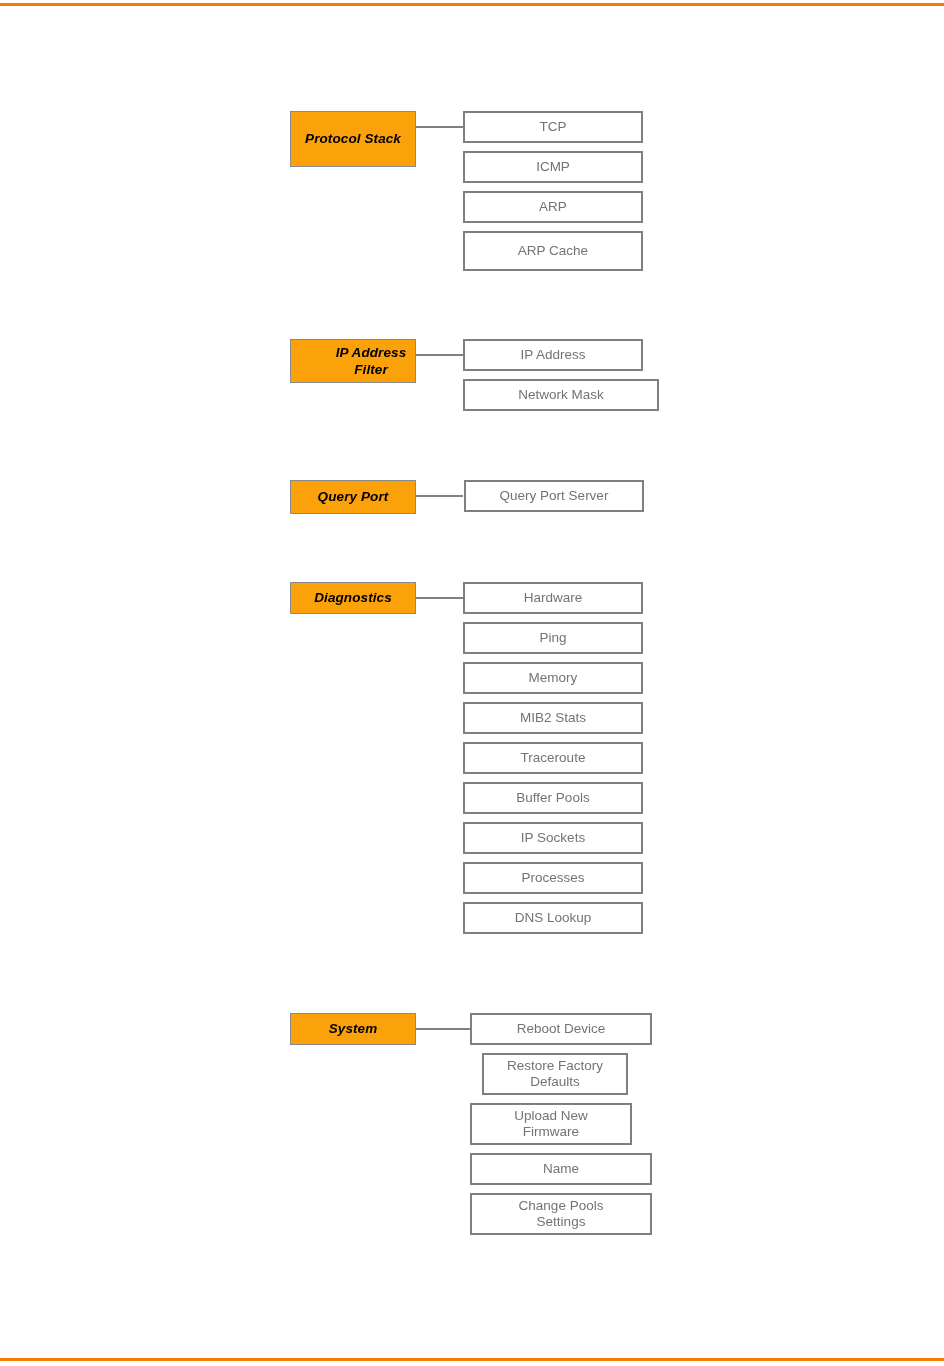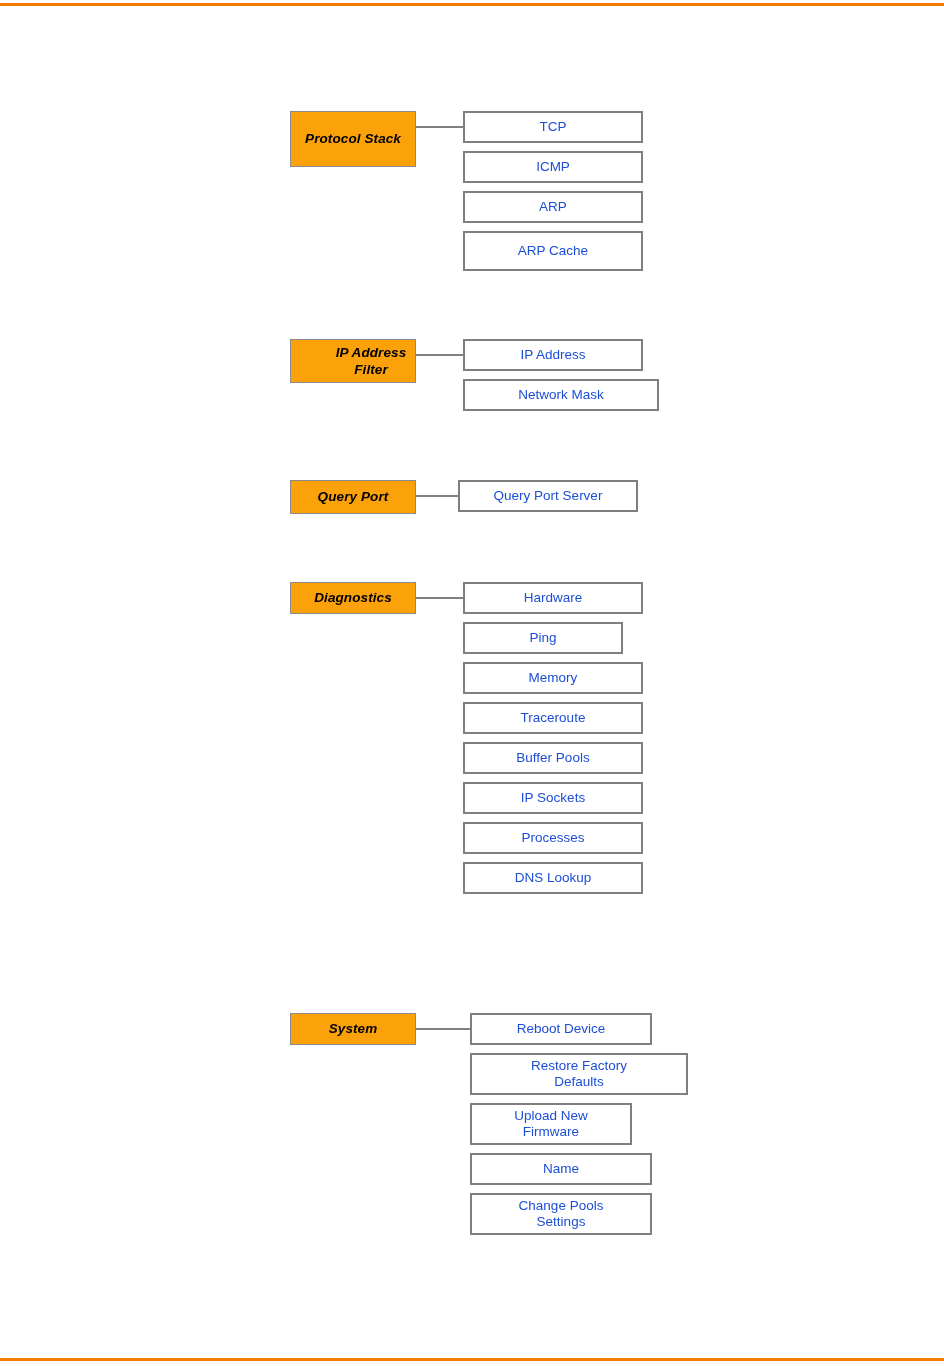--- a/index.html
+++ b/index.html
@@ -71,21 +71,21 @@
 
   .child-box {
     background: #ffffff;
     border: 2px solid #7f7f7f;
     box-sizing: border-box;
     display: flex;
     align-items: center;
     justify-content: center;
     text-align: center;
     font-size: 13.5px;
-    color: #1d4ed8;
+    color: #737373;
     line-height: 1.18;
     margin-bottom: 8px;
   }
   .child-box.two-line {
     white-space: pre-line;
   }
 </style>
 </head>
 <body>
 
@@ -110,46 +110,47 @@
     <div class="connector" style="left:126px; top:15px; width:47px;"></div>
     <div class="children" style="left:173px; width:180px;">
       <div class="child-box" style="width:180px; height:32px;text-align:right;">IP Address</div>
       <div class="child-box" style="width:196px; height:32px;">Network Mask</div>
     </div>
   </div>
 
   <div class="group" style="left:290px; top:480px; width:360px; height:50px;">
     <div class="parent-box" style="width:126px; height:34px;">Query Port</div>
     <div class="connector" style="left:126px; top:15px; width:47px;"></div>
-    <div class="children" style="left:168px; width:180px;">
+    <div class="children" style="left:174px; width:180px;">
       <div class="child-box" style="width:180px; height:32px;">Query Port Server</div>
     </div>
   </div>
 
   <div class="group" style="left:290px; top:582px; width:360px; height:370px;">
     <div class="parent-box" style="width:126px; height:32px;">Diagnostics</div>
     <div class="connector" style="left:126px; top:15px; width:47px;"></div>
     <div class="children" style="left:173px; width:180px;">
       <div class="child-box" style="width:180px; height:32px;">Hardware</div>
-      <div class="child-box" style="width:160px; height:32px;">Ping</div>
+      <div class="child-box" style="width:180px; height:32px;">Ping</div>
       <div class="child-box" style="width:180px; height:32px;">Memory</div>
+      <div class="child-box" style="width:180px; height:32px;">MIB2 Stats</div>
       <div class="child-box" style="width:180px; height:32px;">Traceroute</div>
       <div class="child-box" style="width:180px; height:32px;">Buffer Pools</div>
       <div class="child-box" style="width:180px; height:32px;">IP Sockets</div>
       <div class="child-box" style="width:180px; height:32px;">Processes</div>
       <div class="child-box" style="width:180px; height:32px;">DNS Lookup</div>
     </div>
   </div>
 
   <div class="group" style="left:290px; top:1013px; width:370px; height:220px;">
     <div class="parent-box" style="width:126px; height:32px;">System</div>
     <div class="connector" style="left:126px; top:15px; width:54px;"></div>
     <div class="children" style="left:180px; width:182px;">
       <div class="child-box" style="width:182px; height:32px;">Reboot Device</div>
-      <div class="child-box two-line" style="width:218px; height:42px;">Restore Factory
+      <div class="child-box two-line" style="width:146px; height:42px;margin-left:12px;">Restore Factory
 Defaults</div>
       <div class="child-box two-line" style="width:162px; height:42px;">Upload New
 Firmware</div>
       <div class="child-box" style="width:182px; height:32px;">Name</div>
       <div class="child-box two-line" style="width:182px; height:42px;">Change Pools
 Settings</div>
     </div>
   </div>
 
 </div>

